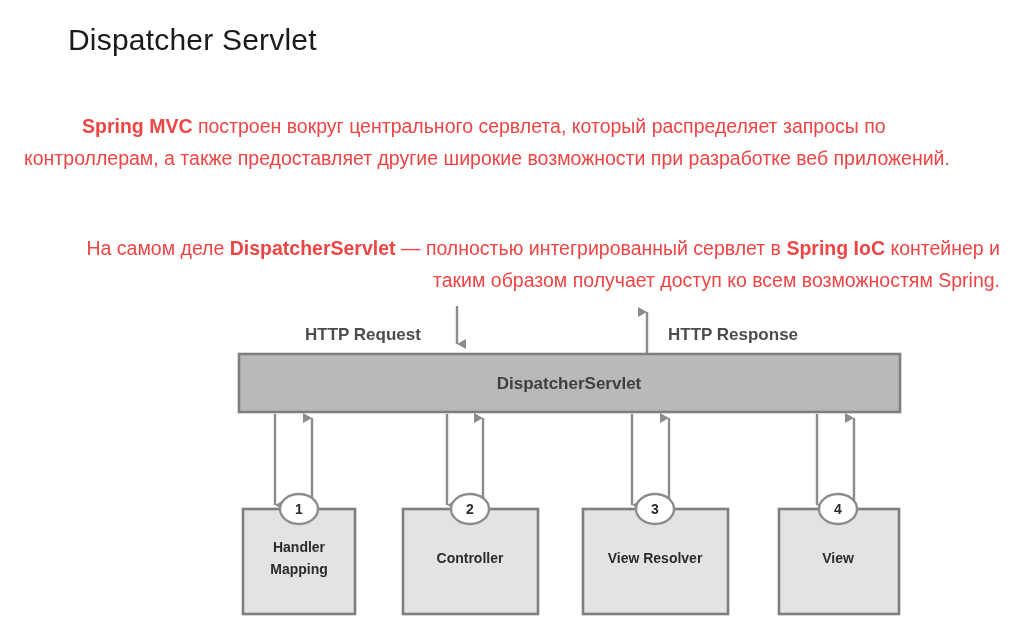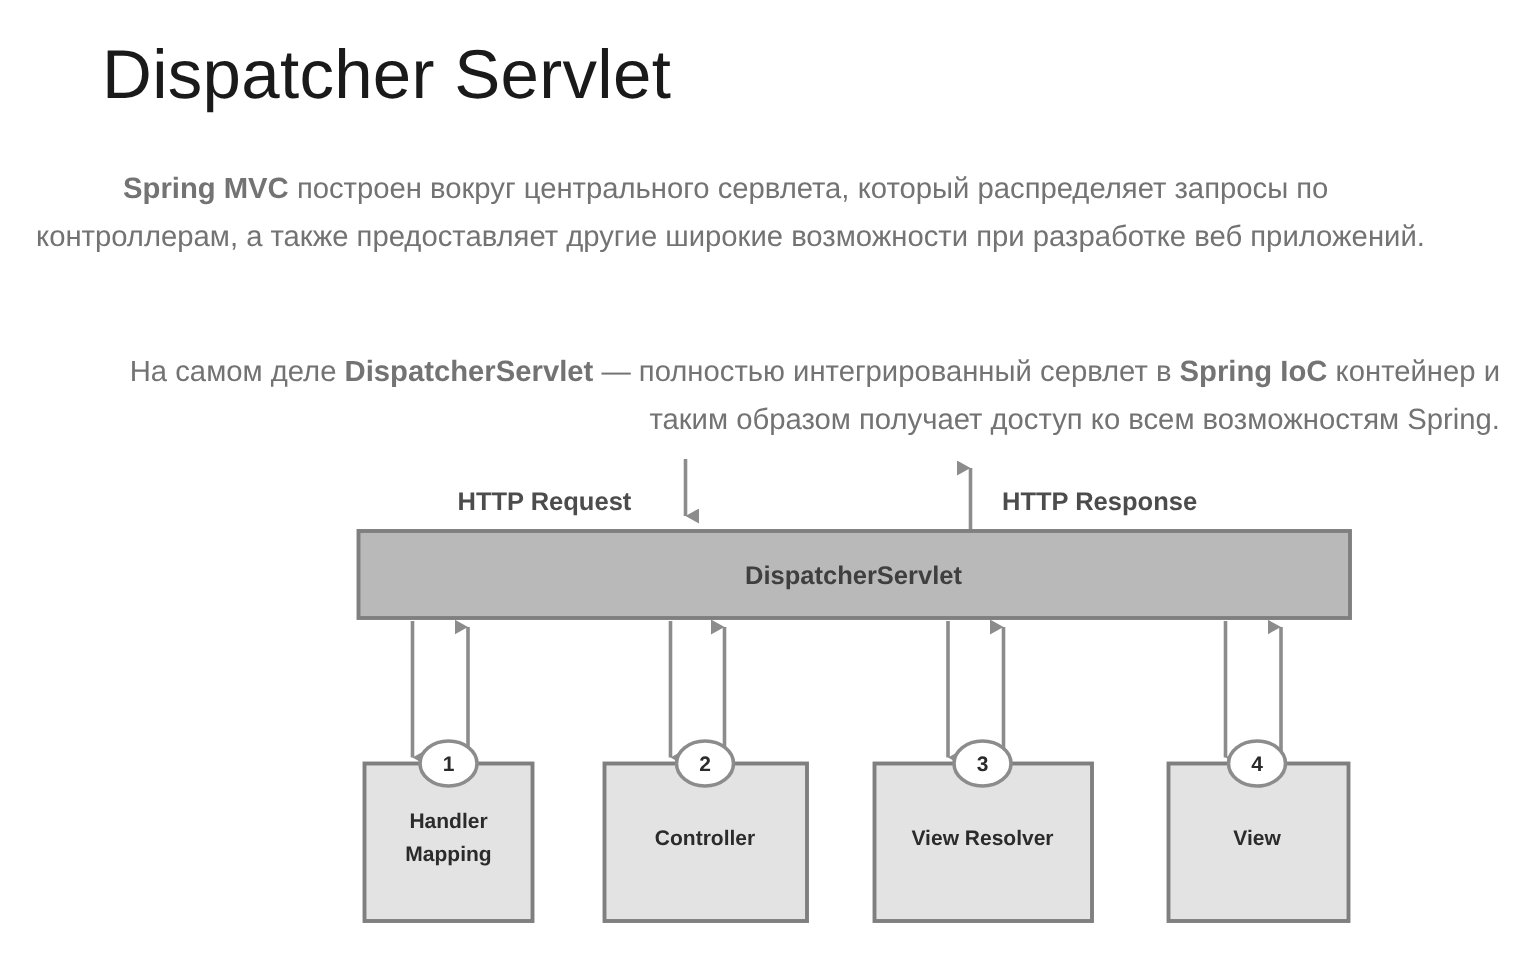--- a/index.html
+++ b/index.html
@@ -14,36 +14,36 @@
     color: #111111;
     overflow: hidden;
     position: relative;
   }
 
   
   #page-title {
     position: absolute;
     left: 68px;
     top: 22px;
-    font-size: 46px;
+    font-size: 30px;
     font-weight: 300;
     letter-spacing: 0.2px;
     color: #1a1a1a;
     white-space: nowrap;
     line-height: 1.2;
   }
 
   
   .paragraph {
     position: absolute;
     left: 24px;
     width: 976px;
     font-size: 19.5px;
     line-height: 32px;
-    color: #737373;
+    color: #ef4444;
     text-align: left;
   }
   #paragraph-1 { top: 110px; }
   #paragraph-2 { top: 232px; text-align: right; }
   .indent { display: inline-block; width: 58px; }
   .bold { font-weight: bold; }
 
   
   #diagram {
     position: absolute;

